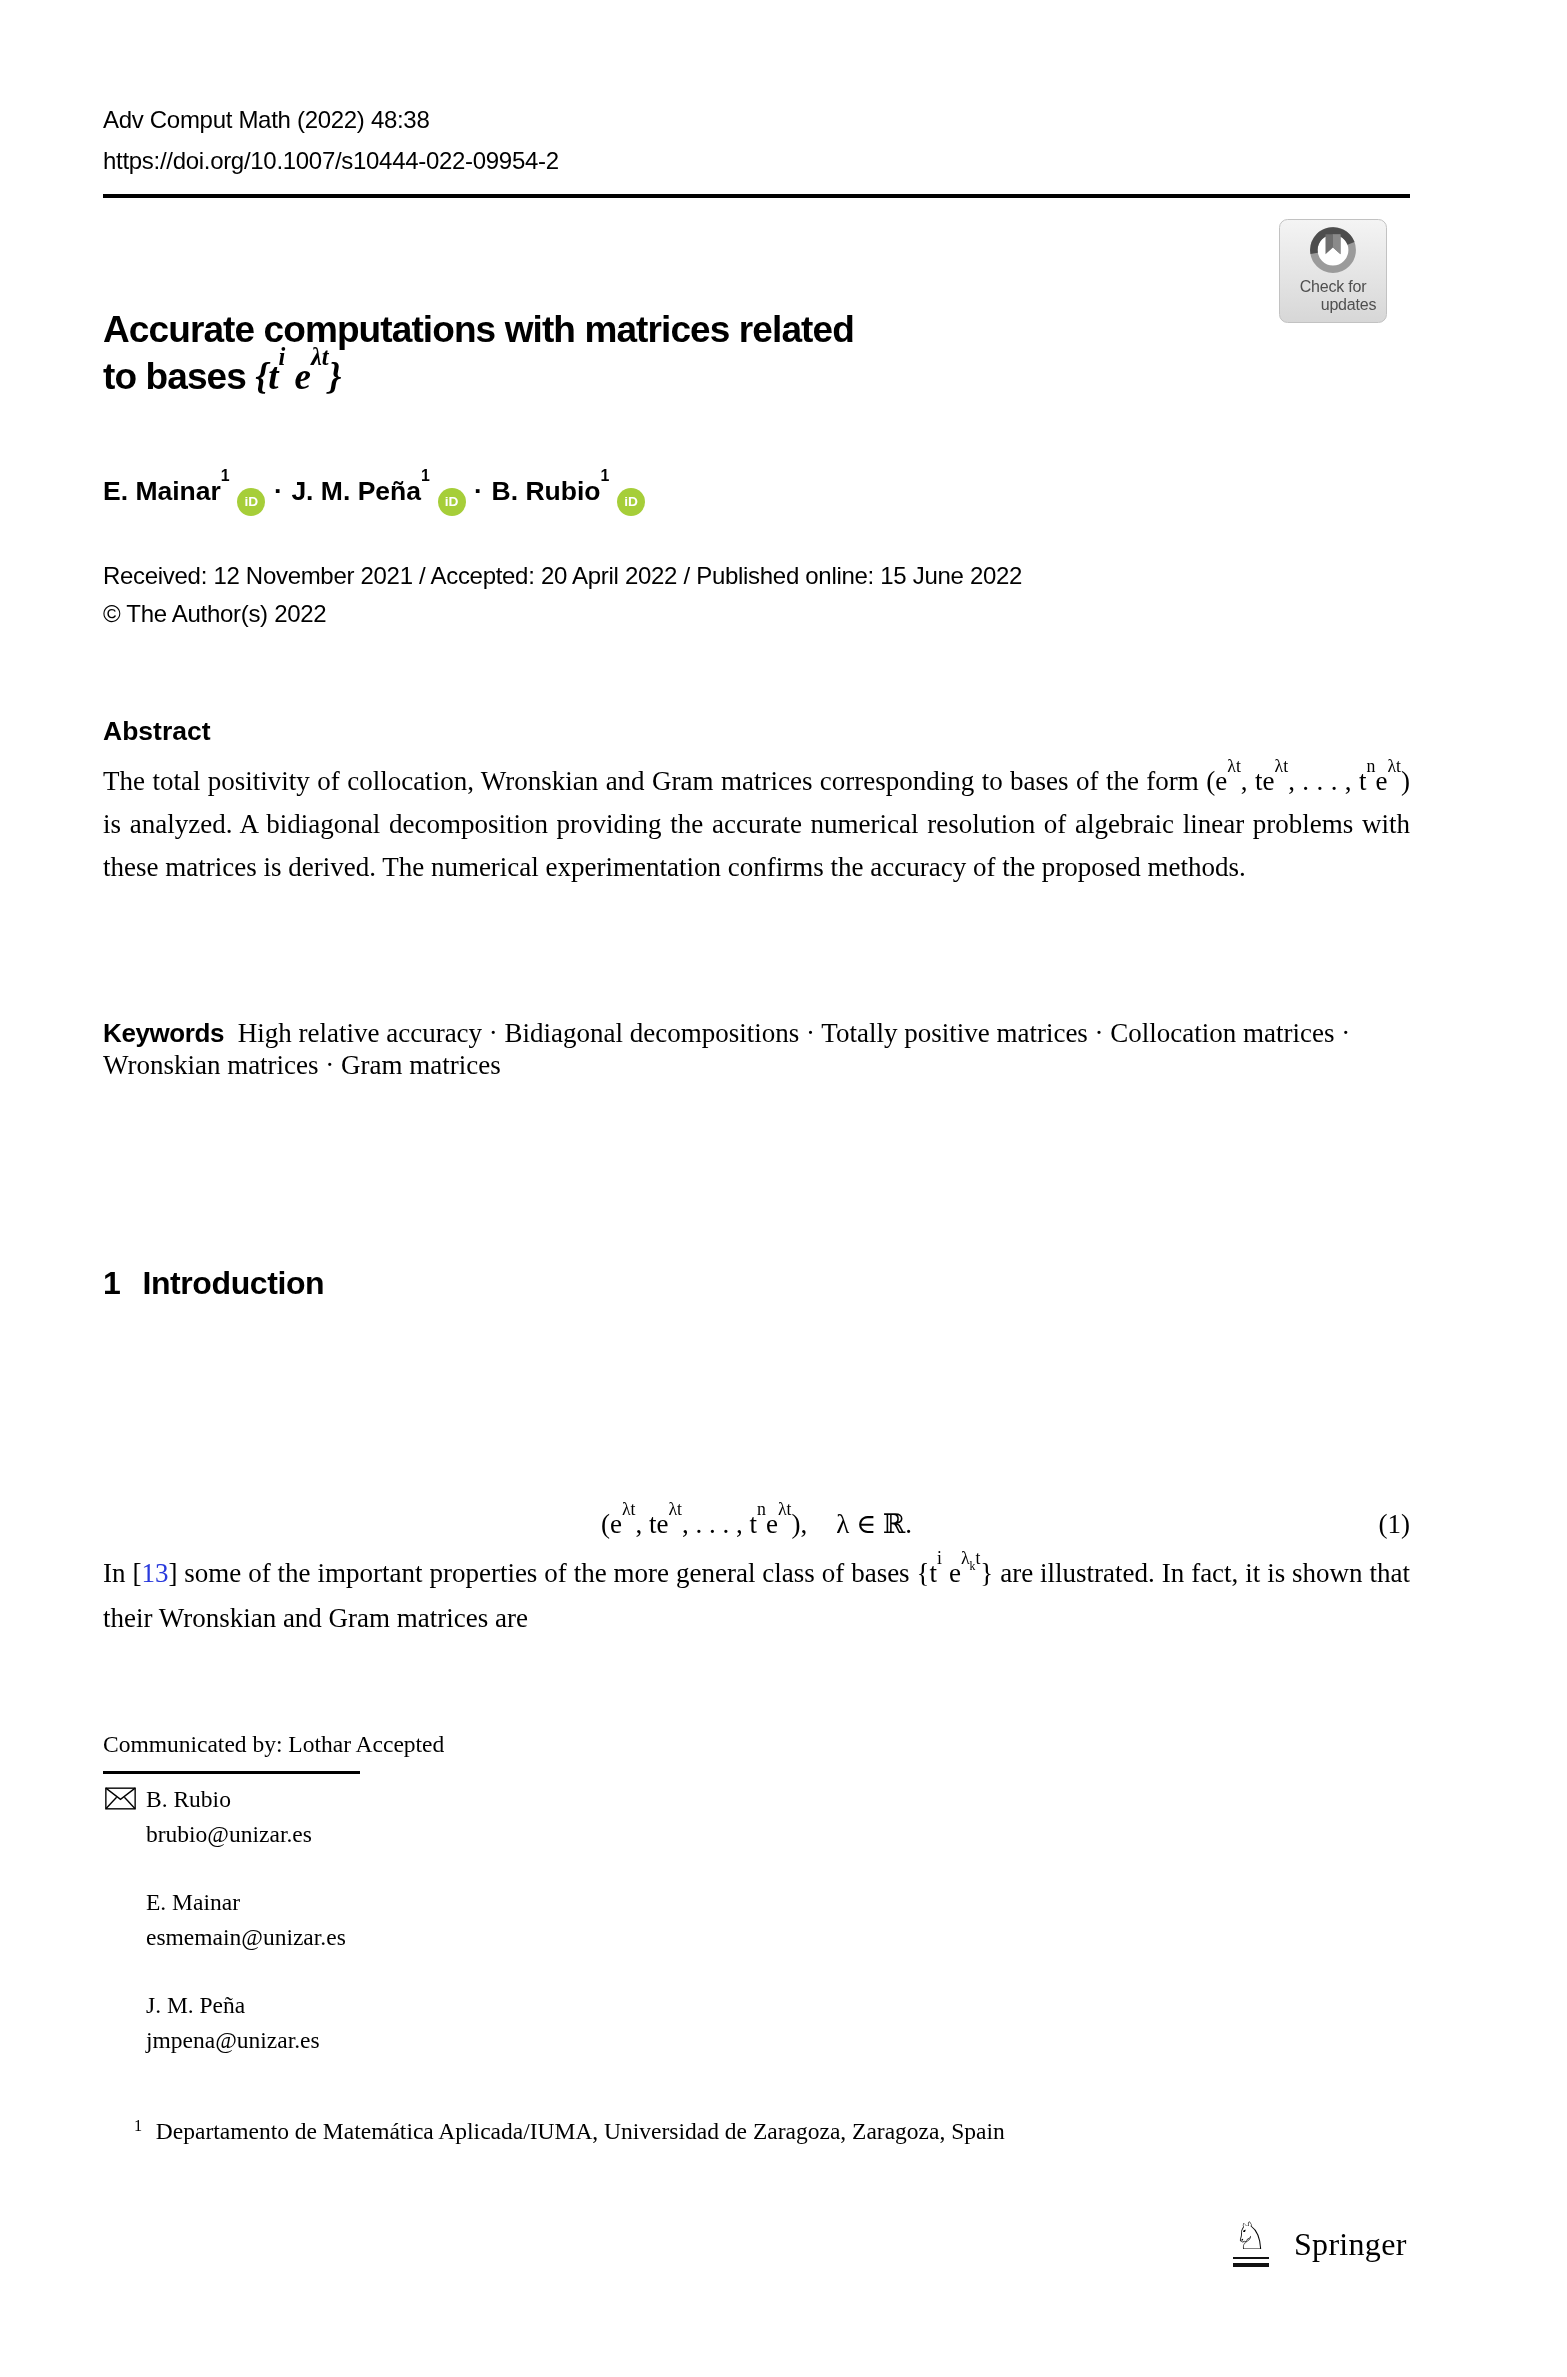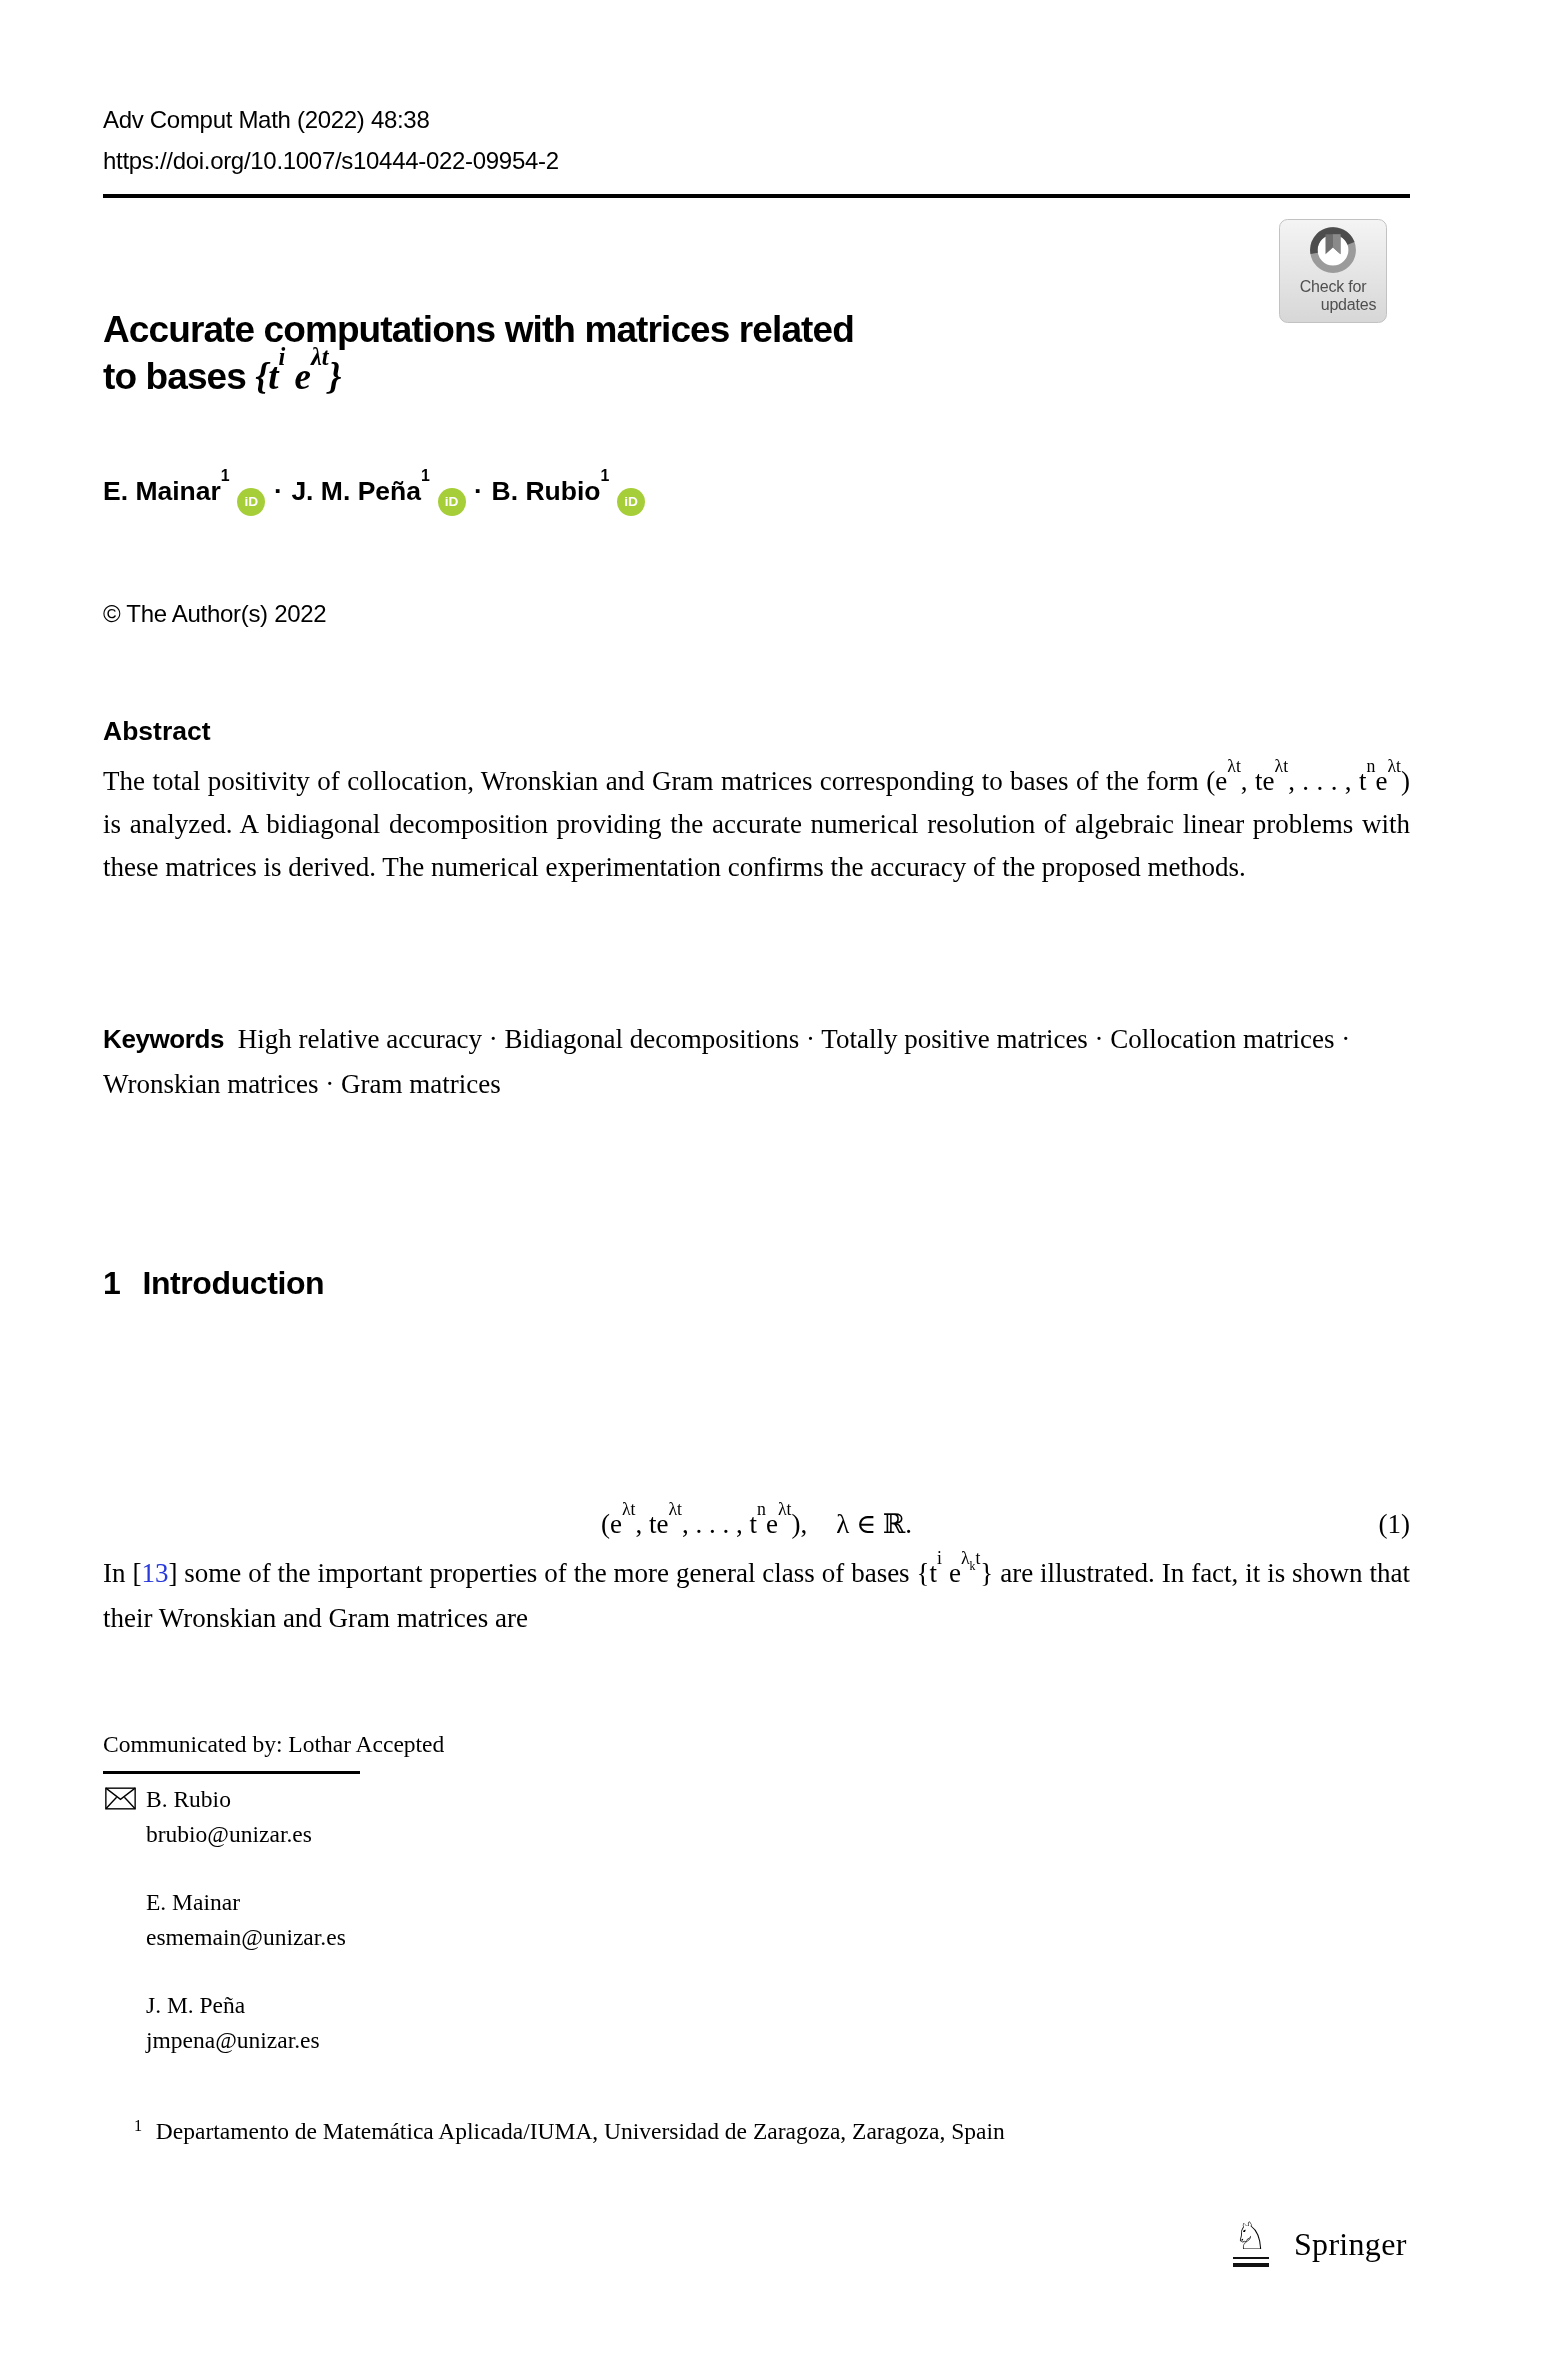--- a/index.html
+++ b/index.html
@@ -31,21 +31,21 @@
          vertical-align:-6px;margin-left:7.7px;cursor:pointer;}
   .dates-line{left:103px;top:562px;font-size:24px;letter-spacing:-0.3px;}
   .copyright-line{left:103px;top:600px;font-size:24px;letter-spacing:-0.3px;}
 
   
   .abs-head{left:103px;top:716px;font-size:26.5px;font-weight:bold;}
   .abs-body{left:103px;top:760px;width:1307px;font-size:27px;line-height:43px;text-align:justify;}
   .m{}
   .m sup,.tm sup{font-size:66%;position:relative;top:-0.45em;line-height:0;}
   .m sub{font-size:66%;position:relative;bottom:-0.15em;line-height:0;}
-  .keywords{left:103px;top:1017px;width:1307px;font-size:27px;line-height:45px;text-align:left;}
+  .keywords{left:103px;top:1017px;width:1307px;font-size:27px;line-height:32px;text-align:left;}
   .kw-label{font-family:"Liberation Sans",sans-serif;font-weight:bold;font-size:26px;letter-spacing:-0.4px;margin-right:13.7px;}
   .msc{left:103px;top:1147px;width:1307px;font-size:27px;}
   .msc-label{font-family:"Liberation Sans",sans-serif;font-weight:bold;font-size:26px;letter-spacing:-0.4px;margin-right:15.4px;}
 
   
   .sec-head{left:103px;top:1265px;font-size:32px;font-weight:bold;letter-spacing:-0.4px;}
   .sec-num{margin-right:22px;}
   .p1{left:103px;top:1351px;width:1307px;font-size:27px;line-height:43px;text-align:justify;}
   .eq-row{left:103px;top:1497px;width:1307px;height:55px;line-height:55px;text-align:center;font-size:27px;}
   .eq-cond{margin-left:29px;}
@@ -95,20 +95,21 @@
 
   <div class="abs title sans">
     <div>Accurate computations with matrices related</div>
     <div><span>to bases </span><span class="tm">{t<sup>i</sup> e<sup>λt</sup>}</span></div>
   </div>
 
   <div class="abs authors sans">
     <span>E. Mainar</span><sup class="aff">1</sup><span class="orcid" style="background: rgb(166, 206, 57);">iD</span><span class="author-sep">·</span><span>J. M. Peña</span><sup class="aff">1</sup><span class="orcid" style="background: rgb(166, 206, 57);">iD</span><span class="author-sep">·</span><span>B. Rubio</span><sup class="aff">1</sup><span class="orcid" style="background: rgb(166, 206, 57);">iD</span>
   </div>
 
+  <div class="abs dates-line sans">Received: 12 November 2021 / Accepted: 20 April 2022 / Published online: 15 June 2022</div>
   <div class="abs copyright-line sans">© The Author(s) 2022</div>
 
   <div class="abs abs-head sans">Abstract</div>
   <div class="abs abs-body"><span>The total positivity of collocation, Wronskian and Gram matrices corresponding to bases of the form </span><span class="m">(e<sup>λt</sup>, te<sup>λt</sup>, . . . , t<sup>n</sup>e<sup>λt</sup>)</span><span> is analyzed. A bidiagonal decomposition providing the accurate numerical resolution of algebraic linear problems with these matrices is derived. The numerical experimentation confirms the accuracy of the proposed methods.</span></div>
 
   <div class="abs keywords">
     <span class="kw-label">Keywords</span><span>High relative accuracy · Bidiagonal decompositions · Totally positive matrices · Collocation matrices · Wronskian matrices · Gram matrices</span>
   </div>
 
 

